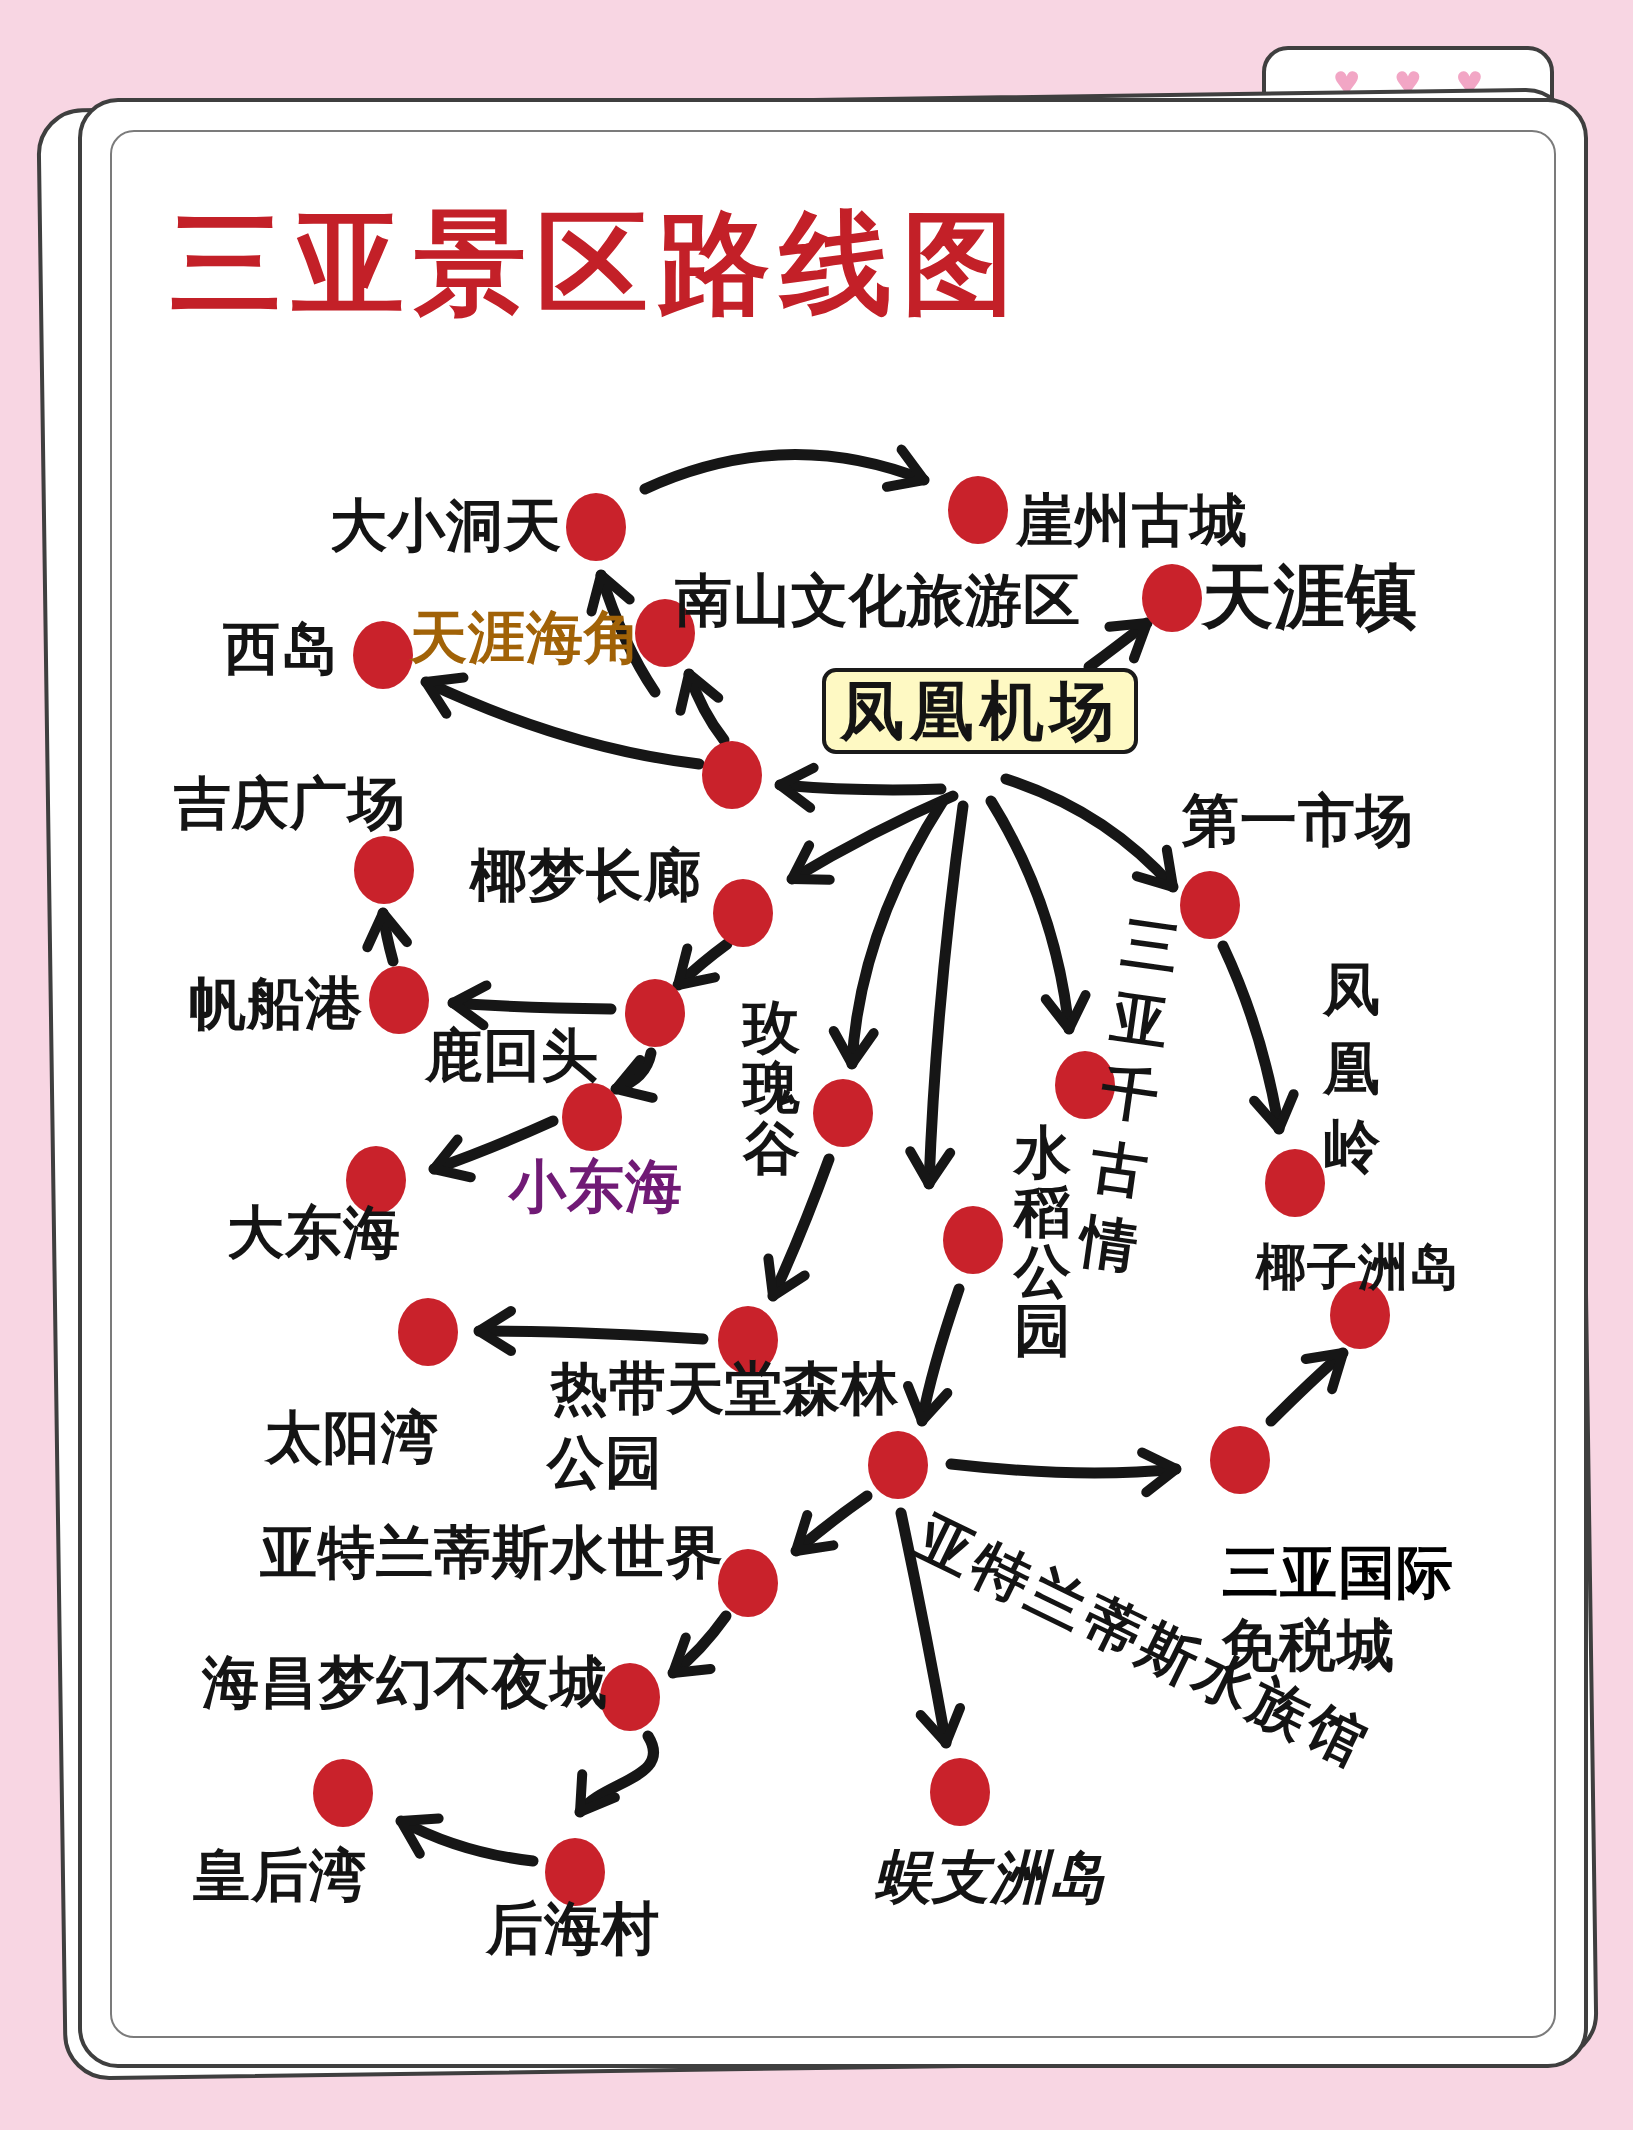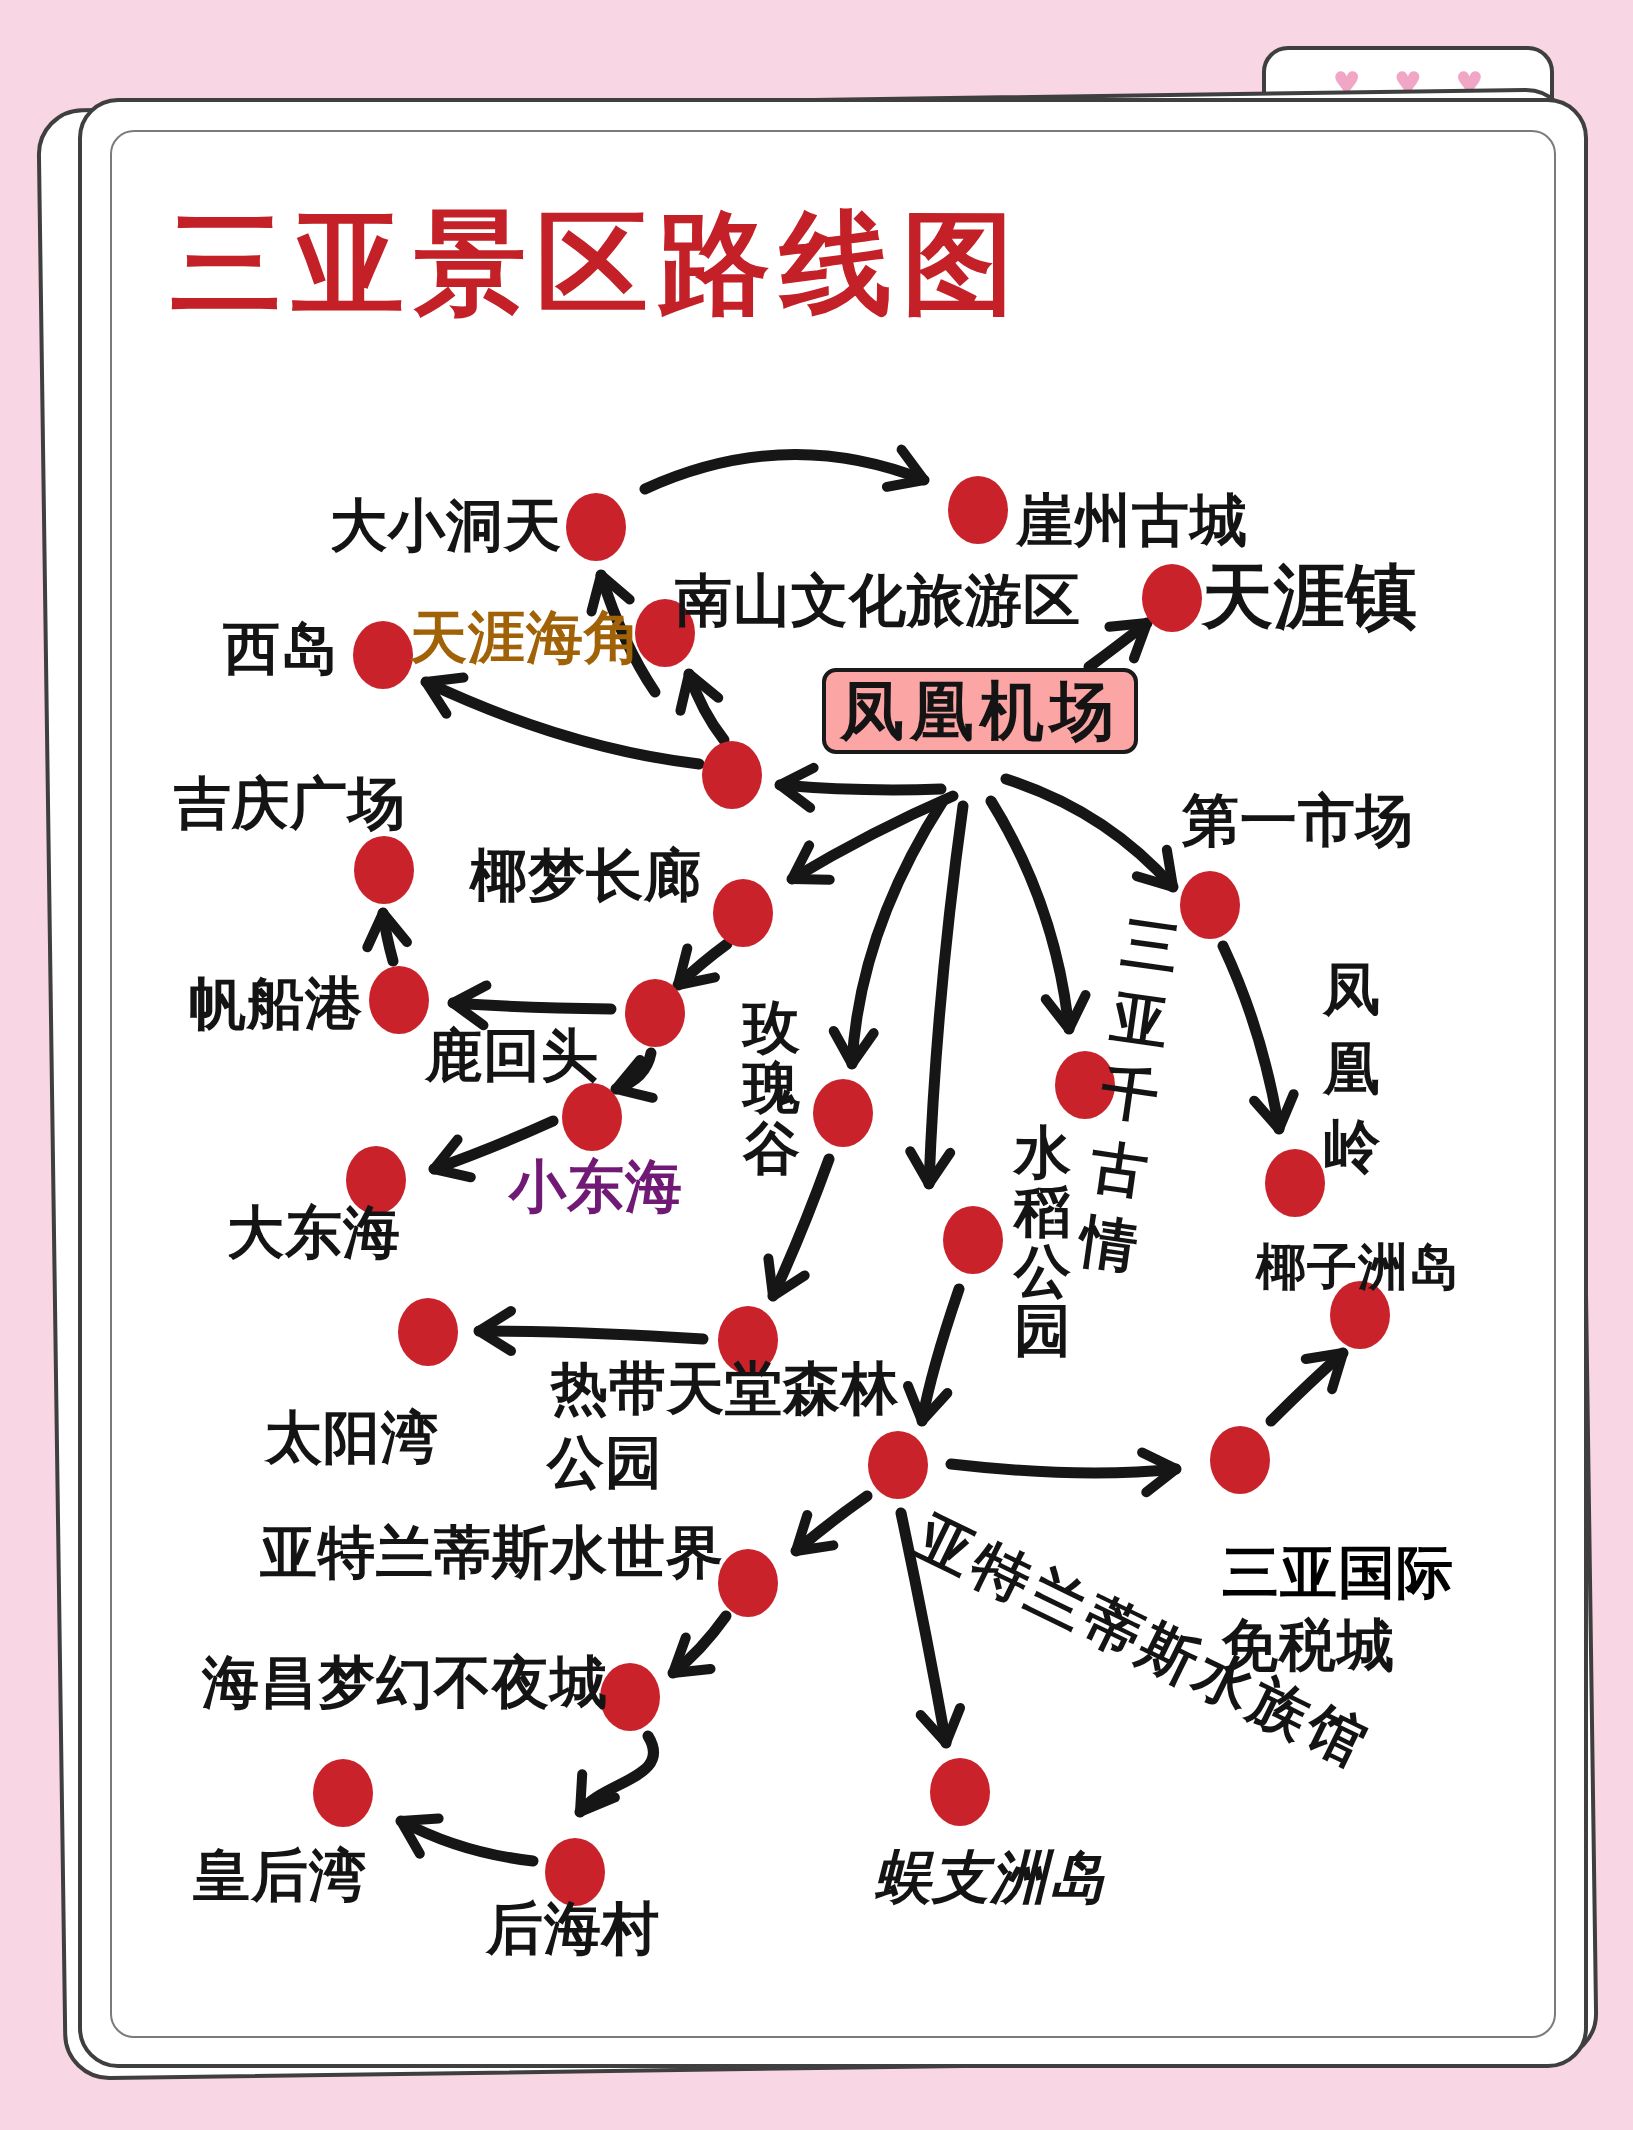--- a/index.html
+++ b/index.html
@@ -30,21 +30,21 @@
     border:2px solid #5a5a5a;border-radius:24px;opacity:.8;
   }
   .content{position:absolute;left:0;top:0;width:1633px;height:1834px;}
   .page-title{
     position:absolute;left:170px;top:205px;
     font-size:112px;font-weight:900;letter-spacing:10px;line-height:1.05;
     white-space:nowrap;
   }
   .airport-box{
     position:absolute;border:4px solid #1a1a1a;border-radius:14px;
-    background:#fca5a5;display:flex;align-items:center;justify-content:center;
+    background:#fef9c3;display:flex;align-items:center;justify-content:center;
     font-weight:900;white-space:nowrap;box-sizing:border-box;
   }
   .map-label{
     position:absolute;font-weight:900;color:#141414;white-space:pre;
     line-height:1.1;text-align:center;letter-spacing:1px;
   }
   svg.route{position:absolute;left:0;top:0;}
 </style>
 </head>
 <body>

